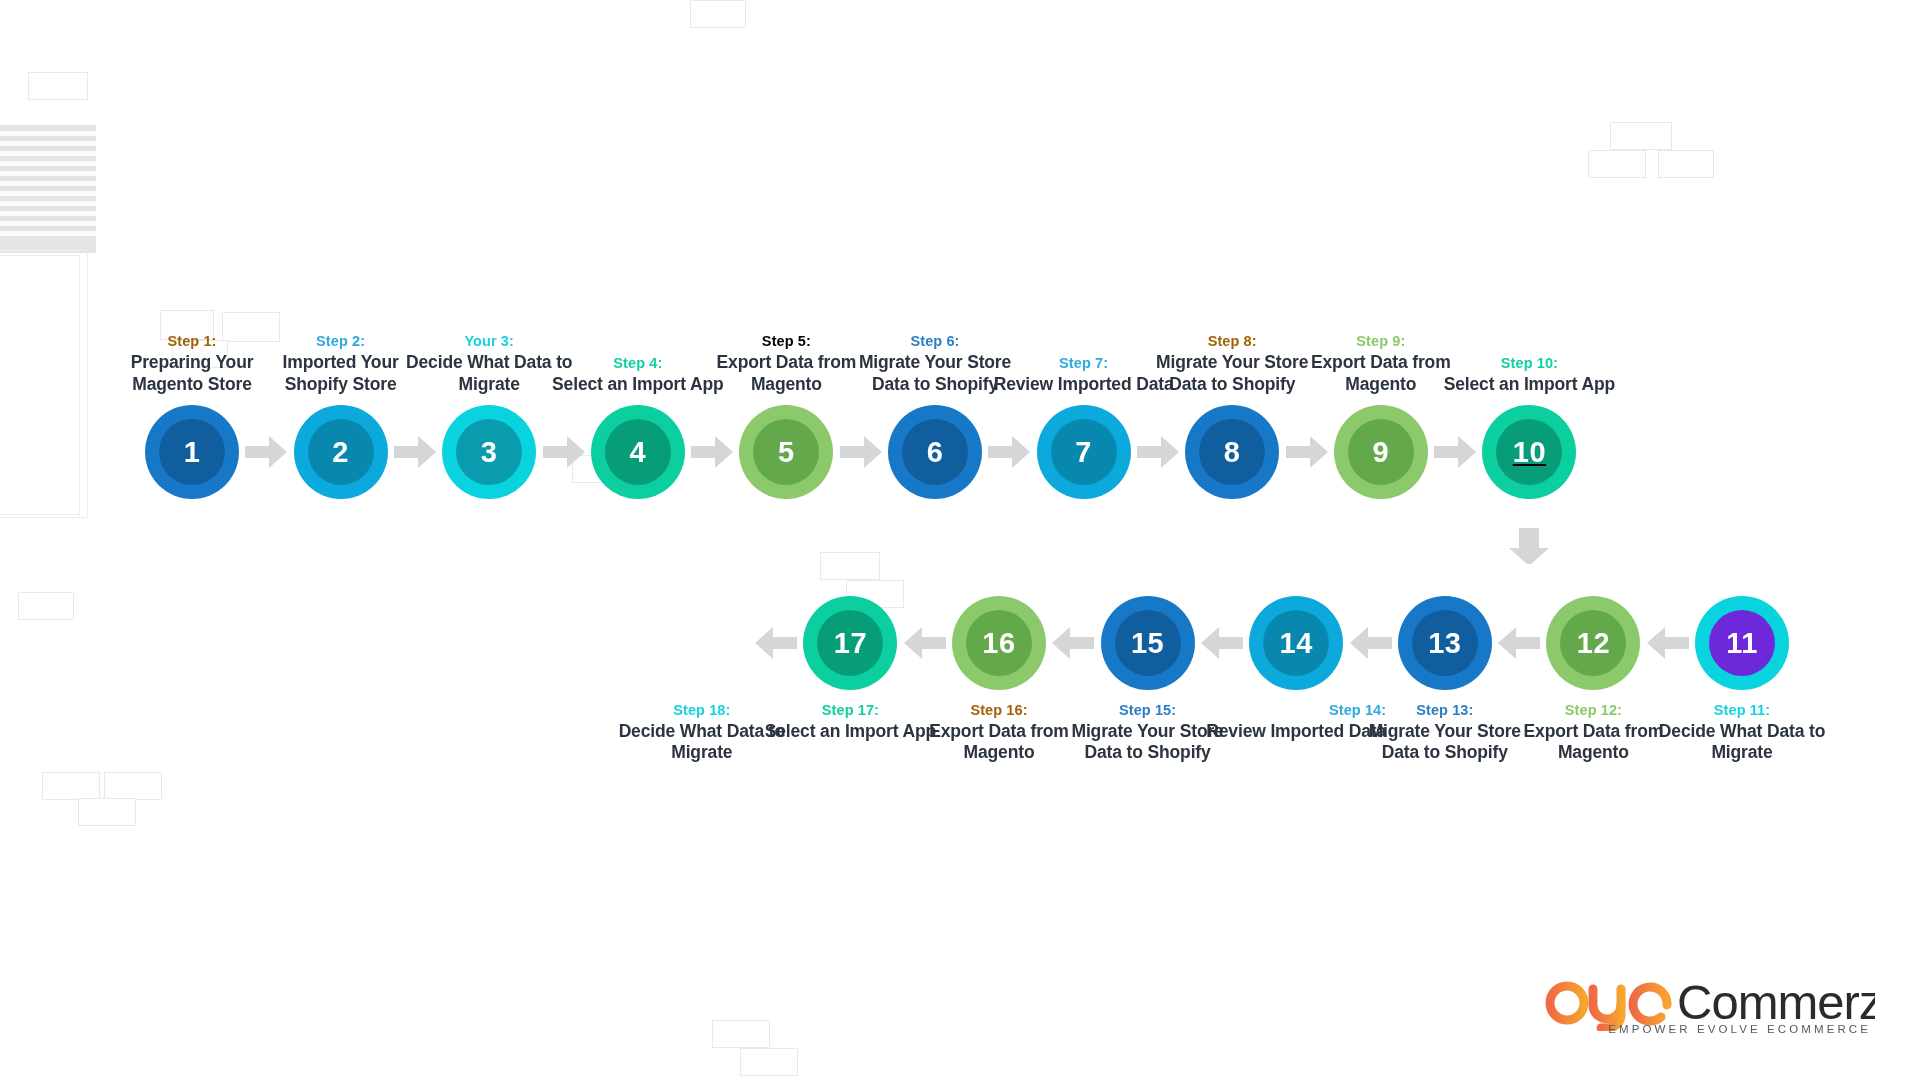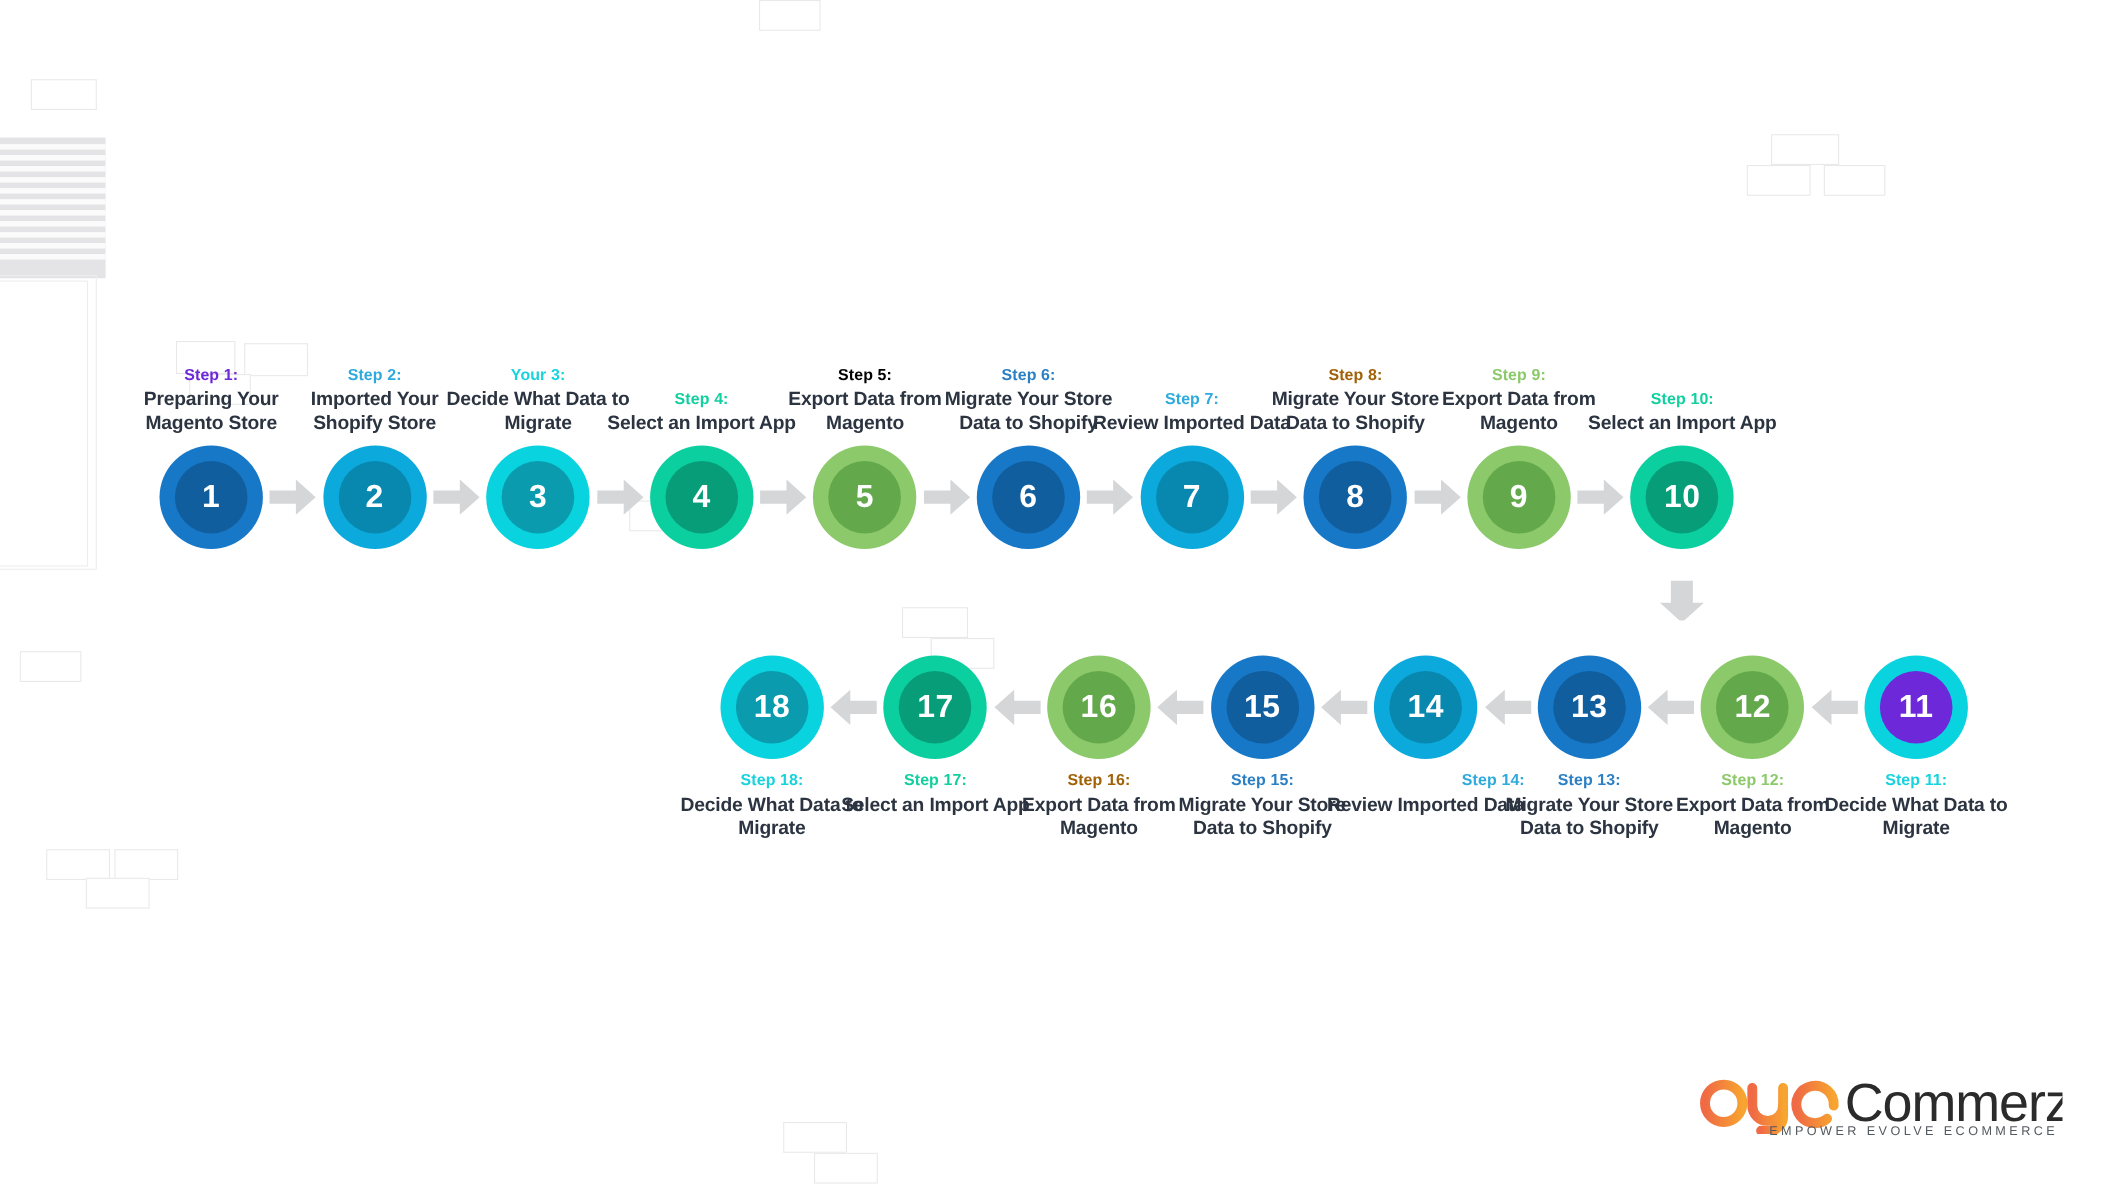--- a/index.html
+++ b/index.html
@@ -138,21 +138,21 @@
   <div class="artifact-panel" style="left:-8px; top:250px; width:96px; height:268px; background:transparent;"></div>
 
   <div class="row" id="top-row" style="left:0; top:0; width:1920px; height:0;">
       <div class="node" style="left: 138px; top: 405px; height: 94px;">
         <div class="circle-outer" style="background: rgb(24, 120, 200);">
           <div class="circle-inner" style="background: rgb(17, 94, 158);">
             <span class="circle-num">1</span>
           </div>
         </div>
         <div class="label-above">
-          <div class="step-kicker" style="color: #6d28d9;">Step 1:</div>
+          <div class="step-kicker" style="color: #a16207;">Step 1:</div>
           <div class="step-title" style="color: rgb(43, 52, 64);">Preparing Your Magento Store</div>
         </div>
       </div>
       <div class="node" style="left: 286.6px; top: 405px; height: 94px;">
         <div class="circle-outer" style="background: rgb(12, 169, 220);">
           <div class="circle-inner" style="background: rgb(9, 136, 175);">
             <span class="circle-num">2</span>
           </div>
         </div>
         <div class="label-above">
@@ -232,21 +232,21 @@
             <span class="circle-num">9</span>
           </div>
         </div>
         <div class="label-above">
           <div class="step-kicker" style="color: rgb(140, 201, 107);">Step 9:</div>
           <div class="step-title" style="color: rgb(43, 52, 64);">Export Data from Magento</div>
         </div>
       </div>
       <div class="node" style="left: 1475.4px; top: 405px; height: 94px;">
         <div class="circle-outer" style="background: rgb(12, 207, 160);">
-          <div class="circle-inner" style="background: rgb(8, 157, 121);">
+          <div class="circle-inner" style="background: rgb(8, 157, 121); text-decoration: underline;">
             <span class="circle-num">10</span>
           </div>
         </div>
         <div class="label-above">
           <div class="step-kicker" style="color: rgb(18, 207, 160);">Step 10:</div>
           <div class="step-title" style="color: rgb(43, 52, 64);">Select an Import App</div>
         </div>
       </div>
     </div>
 
@@ -322,25 +322,20 @@
           <div class="circle-inner" style="background: rgb(8, 157, 121);">
             <span class="circle-num">17</span>
           </div>
         </div>
         <div class="label-below">
           <div class="step-kicker" style="color: rgb(18, 207, 160);">Step 17:</div>
           <div class="step-title" style="color: rgb(43, 52, 64);">Select an Import App</div>
         </div>
       </div>
       <div class="node" style="left: 647.8px; top: 596px; height: 94px;">
-        <div class="circle-outer" style="background: rgb(9, 211, 222);">
-          <div class="circle-inner" style="background: rgb(10, 156, 174);">
-            <span class="circle-num">18</span>
-          </div>
-        </div>
         <div class="label-below">
           <div class="step-kicker" style="color: rgb(23, 211, 222);">Step 18:</div>
           <div class="step-title" style="color: rgb(43, 52, 64);">Decide What Data to Migrate</div>
         </div>
       </div>
     </div>
 
   <div id="arrow-layer">
       <div class="arrow" style="left: 243.3px; top: 433px;">
         <svg width="46" height="38" viewBox="0 0 46 38">

